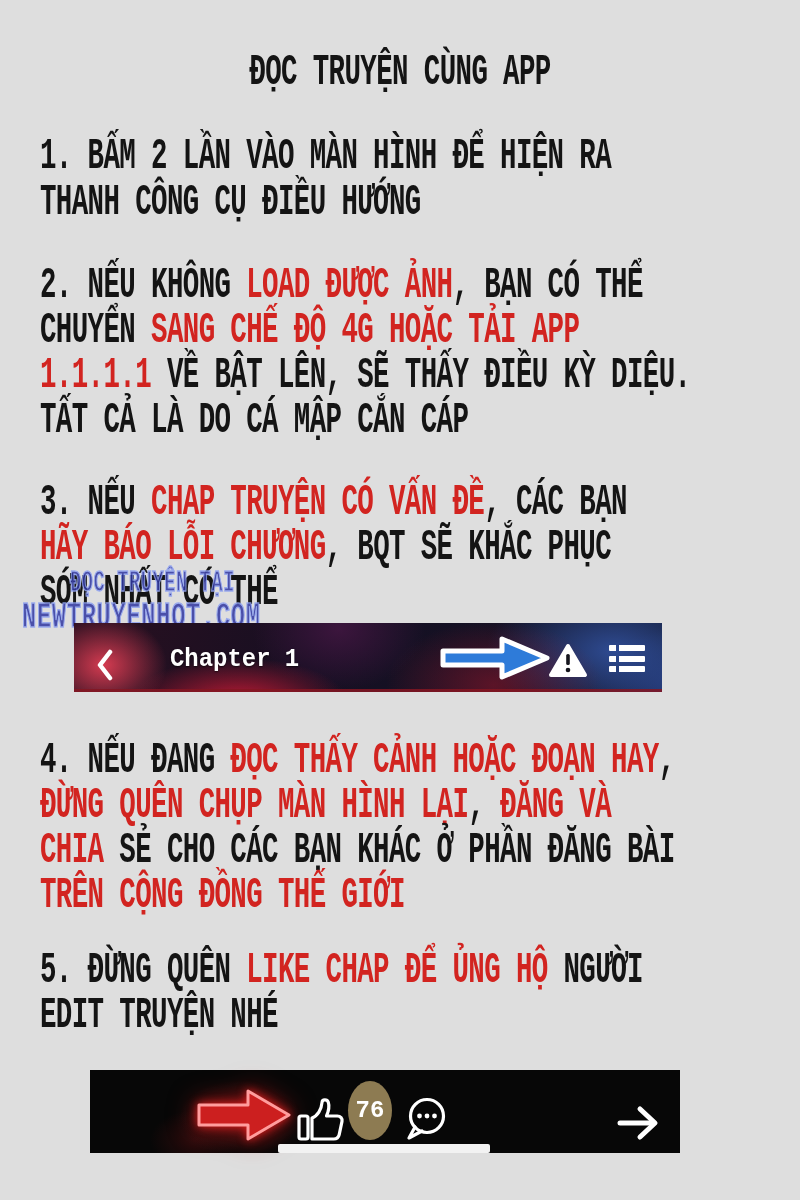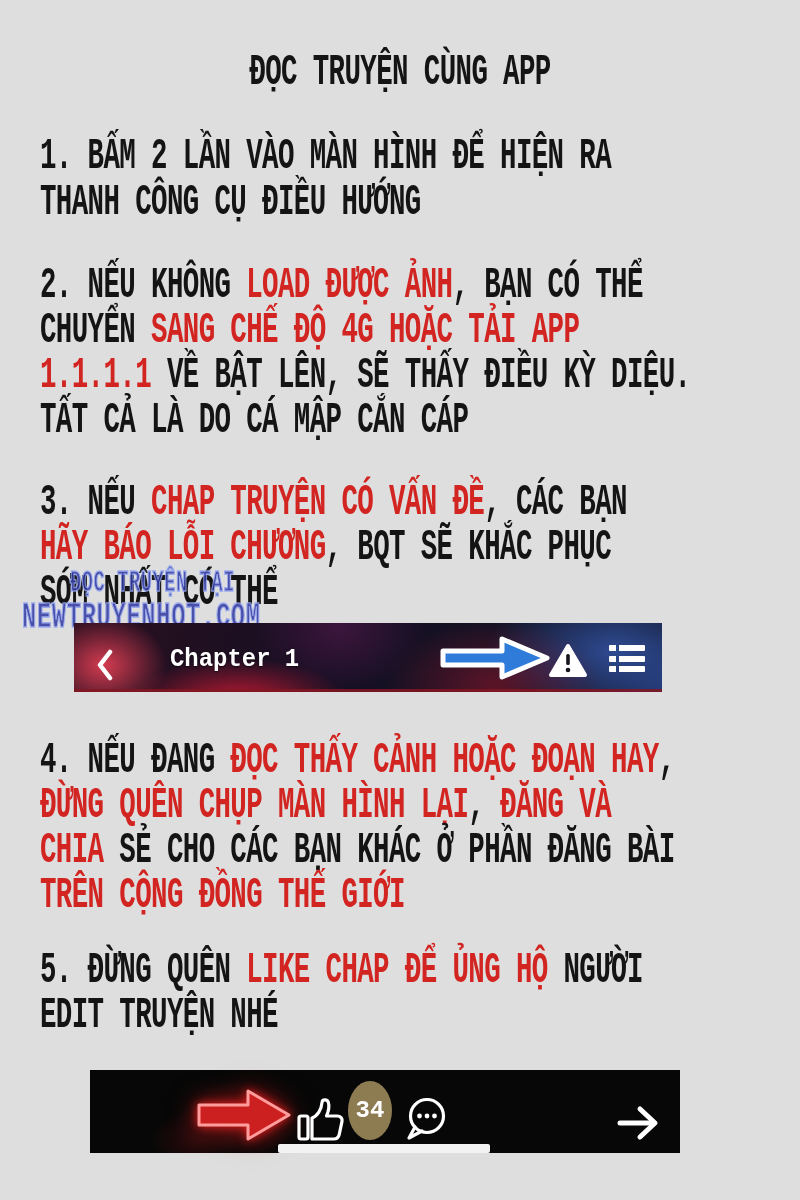--- a/index.html
+++ b/index.html
@@ -134,21 +134,21 @@
   </div>
 
   <div id="barshot">
     <svg class="abs" id="red-arrow-svg" style="left:103px;top:14px;" width="102" height="62" viewBox="0 0 102 62">
       <path d="M6 21 H55 V7 L96 31 L55 55 V41 H6 Z" fill="#cc1f1f" stroke="#ff9d9d" stroke-width="3" stroke-linejoin="round"></path>
     </svg>
     <svg class="abs" style="left:206px;top:24px;" width="50" height="50" viewBox="0 0 50 50">
       <rect x="3" y="22" width="9" height="23" rx="2" fill="none" stroke="#ffffff" stroke-width="3.2"></rect>
       <path d="M16 45 V24 C21.5 22 25.5 15.5 26 8.5 c0.2-3.4 5.2-3.4 6.3 -0.2 c1.1 3.4 0.4 8.7-1.8 13.7 h10.8 c3.2 0 5.3 2.6 4.7 5.4 l-2.8 13.2 c-0.6 2.7-2.7 4.4-5.4 4.4 H16 Z" fill="none" stroke="#ffffff" stroke-width="3.2" stroke-linejoin="round" stroke-linecap="round"></path>
     </svg>
-    <div id="like-badge">34</div>
+    <div id="like-badge">76</div>
     <svg class="abs" style="left:313px;top:26px;" width="48" height="46" viewBox="0 0 48 46">
       <circle cx="24" cy="20" r="16.5" fill="none" stroke="#ffffff" stroke-width="3.2"></circle>
       <path d="M12 31 L6 42 L19 35" fill="none" stroke="#ffffff" stroke-width="3.2" stroke-linejoin="round" stroke-linecap="round"></path>
       <circle cx="16.5" cy="20" r="2.4" fill="#ffffff"></circle>
       <circle cx="24" cy="20" r="2.4" fill="#ffffff"></circle>
       <circle cx="31.5" cy="20" r="2.4" fill="#ffffff"></circle>
     </svg>
     <svg class="abs" style="left:525px;top:31px;" width="46" height="44" viewBox="0 0 46 44">
       <line x1="5" y1="22" x2="38" y2="22" stroke="#ffffff" stroke-width="5" stroke-linecap="round"></line>
       <polyline points="25,8 40,22 25,36" fill="none" stroke="#ffffff" stroke-width="5" stroke-linecap="round" stroke-linejoin="round"></polyline>

